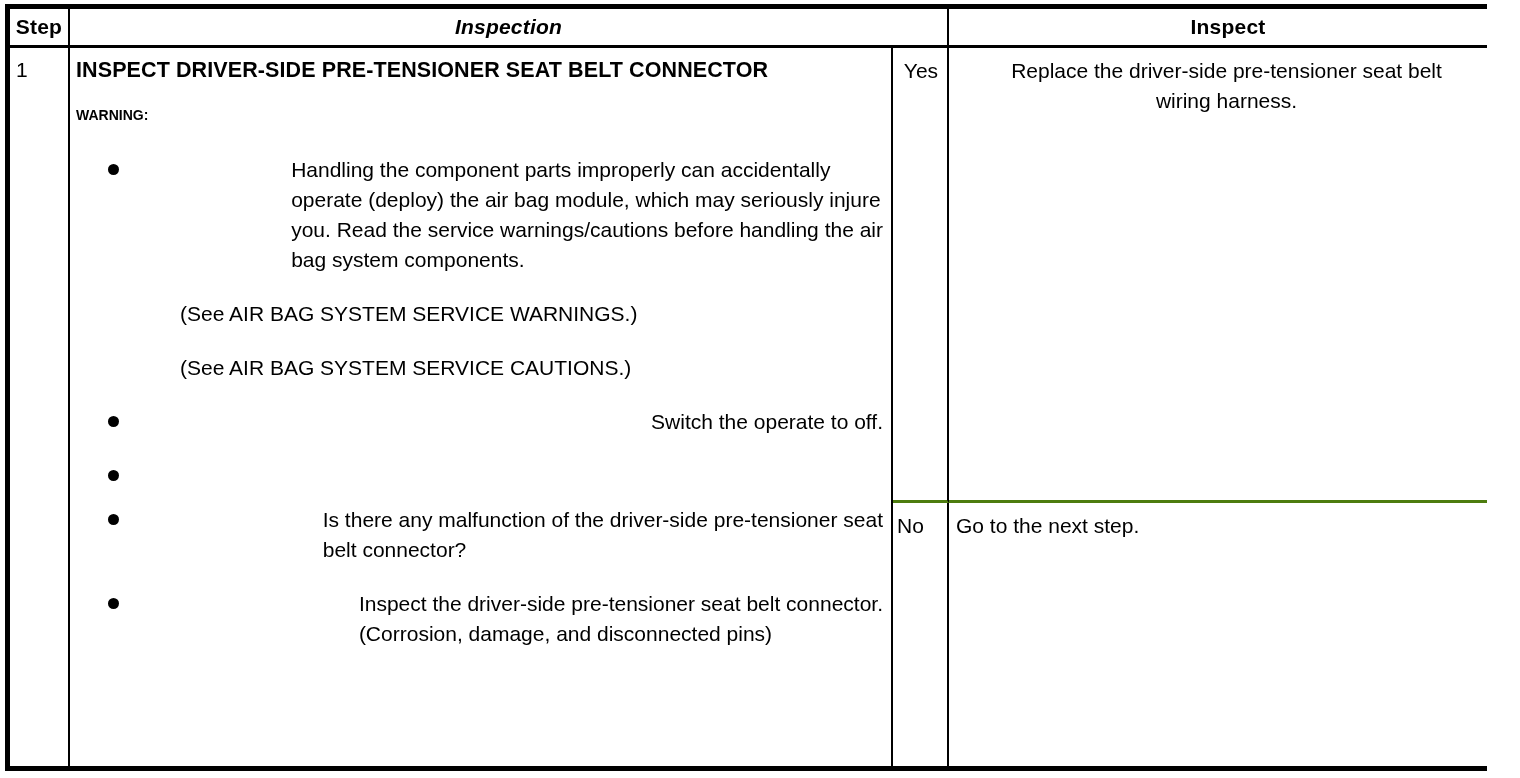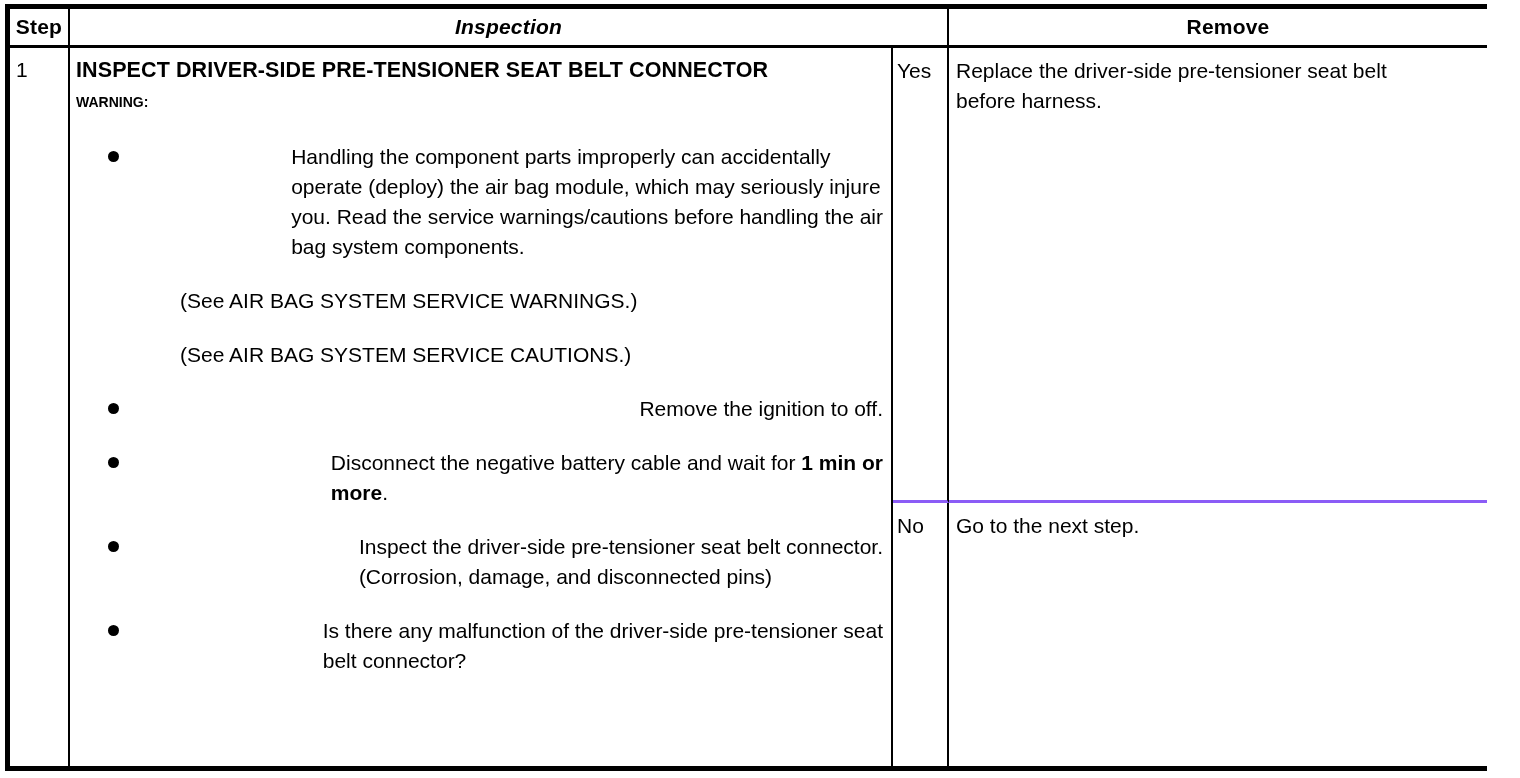--- a/index.html
+++ b/index.html
@@ -64,35 +64,35 @@
     grid-template-columns: 56px 1fr;
     grid-template-rows: 455px 1fr;
   }
   .yn-label {
     font-size: 21px;
     line-height: 30px;
     padding: 8px 2px 0 4px;
     border-right: 2px solid #000000;
     box-sizing: border-box;
   }
-  .result-top { border-bottom: 3px solid #8b5cf6; box-sizing: border-box; }
+  .result-top { border-bottom: 3px solid #4d7c0f; box-sizing: border-box; text-align: center; }
   .action-text {
     font-size: 21px;
     line-height: 30px;
     padding: 8px 10px 0 7px;
     white-space: pre-line;
     box-sizing: border-box;
   }
   
   .insp-title {
     font-weight: bold;
     font-size: 21.5px;
     line-height: 32px;
     letter-spacing: 0.1px;
-    margin-bottom: 0;
+    margin-bottom: 13px;
   }
   .warning-label {
     font-weight: bold;
     font-size: 14px;
     line-height: 32px;
     margin-bottom: 24px;
   }
   .items { padding-left: 30px; }
   .item {
     display: flex;
@@ -125,21 +125,21 @@
   b { font-weight: bold; }
 </style>
 </head>
 <body>
 
 <div class="sheet">
   <div class="tbl">
 
     <div class="cell h h-step">Step</div>
     <div class="cell h h-inspection">Inspection</div>
-    <div class="cell h h-action">Remove</div>
+    <div class="cell h h-action">Inspect</div>
 
     <div class="cell step-cell">1</div>
 
     <div class="cell inspection-cell">
       <div class="insp-title">INSPECT DRIVER-SIDE PRE-TENSIONER SEAT BELT CONNECTOR</div>
       <div class="warning-label">WARNING:</div>
 
       <div class="items">
 
         <div class="item">
@@ -153,53 +153,51 @@
         </div>
 
         <div class="note">(See AIR BAG SYSTEM SERVICE WARNINGS.)</div>
 
         <div class="note">(See AIR BAG SYSTEM SERVICE CAUTIONS.)</div>
 
         <div class="item">
           <span class="marker">
               <span class="dot"></span>
             </span>
-          <div class="itext">Remove the ignition to off.</div>
-        </div>
-
-        <div class="item">
-          <span class="marker">
-              <span class="dot"></span>
-            </span>
-          <div class="itext"><span>Disconnect the negative battery cable and wait for </span><b>1 min or
-more</b><span>.</span></div>
-        </div>
-
+          <div class="itext">Switch the operate to off.</div>
+        </div>
+
+        <div class="item">
+          <span class="marker">
+              <span class="dot"></span>
+            </span>
+        </div>
+
+
+        <div class="item">
+          <span class="marker">
+              <span class="dot"></span>
+            </span>
+          <div class="itext">Is there any malfunction of the driver-side pre-tensioner seat
+belt connector?</div>
+        </div>
 
         <div class="item">
           <span class="marker">
               <span class="dot"></span>
             </span>
           <div class="itext">Inspect the driver-side pre-tensioner seat belt connector.
 (Corrosion, damage, and disconnected pins)</div>
-        </div>
-
-        <div class="item">
-          <span class="marker">
-              <span class="dot"></span>
-            </span>
-          <div class="itext">Is there any malfunction of the driver-side pre-tensioner seat
-belt connector?</div>
         </div>
 
       </div>
     </div>
 
     <div class="right-section">
       <div class="cell yn-label result-top">Yes</div>
       <div class="cell action-text result-top">Replace the driver-side pre-tensioner seat belt
-before harness.</div>
+wiring harness.</div>
       <div class="cell yn-label">No</div>
       <div class="cell action-text">Go to the next step.</div>
     </div>
 
   </div>
 </div>
 
 </body></html>

